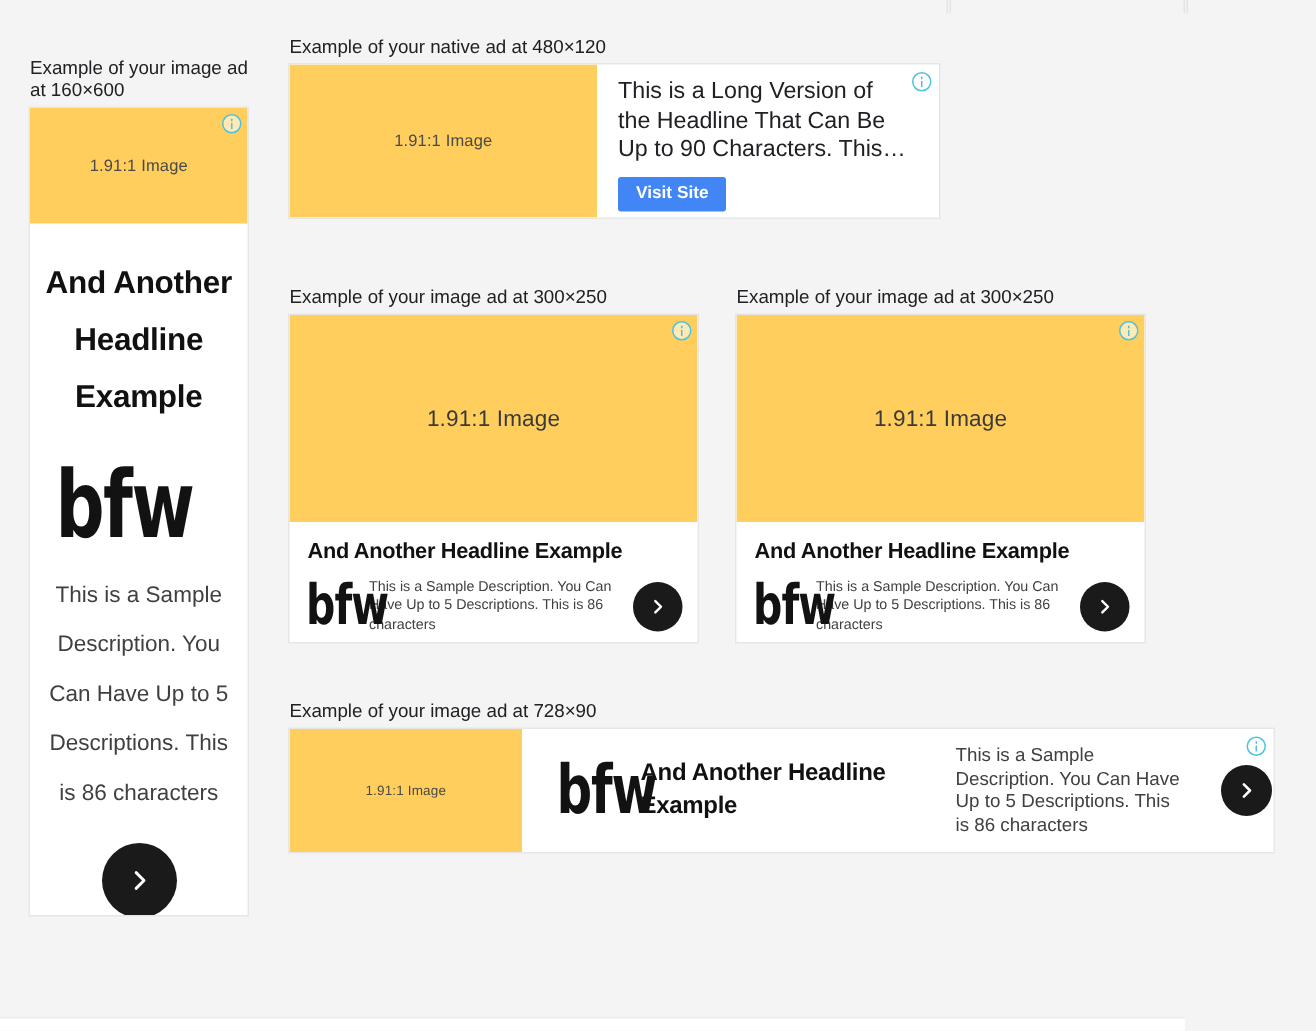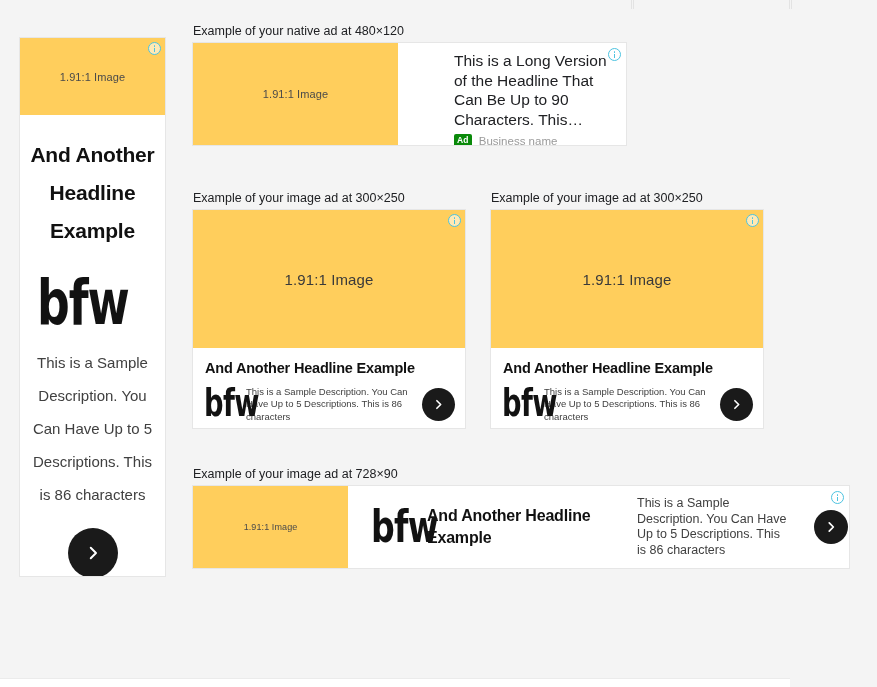--- a/index.html
+++ b/index.html
@@ -159,21 +159,21 @@
     margin-top: 14px;
     padding: 0 6px;
   }
   #ad160 .cta-wrap { display: flex; justify-content: center; margin-top: 17px; }
   #ad160 .cta-circle { width: 50px; height: 50px; }
 
   
   #adNative { left: 193px; top: 24px; }
   #adNative .ad-card { width: 433px; height: 102px; display: flex; }
   #adNative .img-ph { width: 205px; height: 102px; }
-  #adNative .native-body { position: relative; flex: 1; padding: 8px 10px 0 14px; margin-left: 42px; }
+  #adNative .native-body { position: relative; flex: 1; padding: 8px 10px 0 14px; }
   #adNative .adchoices { right: 5px; top: 5px; }
   #adNative .native-headline {
     font-size: 15.5px;
     line-height: 19.5px;
     color: #202124;
     margin: 0;
     max-width: 192px;
   }
   #adNative .biz-row { display: flex; align-items: center; margin-top: 5px; }
   #adNative .ad-badge {
@@ -230,20 +230,21 @@
 <body>
 
 <div class="stage">
 
   <div class="top-artifact" style="left:631px"></div>
   <div class="top-artifact" style="left:633px"></div>
   <div class="top-artifact" style="left:789px"></div>
   <div class="top-artifact" style="left:791px"></div>
 
   <div class="preview" id="ad160">
+    <div class="preview-label">Example of your image ad at 160×600</div>
     <div class="ad-card">
       <div class="img-ph">
         <span class="img-ph-text">1.91:1 Image</span>
         <span class="adchoices"></span>
       </div>
       <div class="headline">And Another Headline Example</div>
       <div class="logo-wrap">
         <span class="logo-bfw">bfw</span>
       </div>
       <div class="desc">This is a Sample Description. You Can Have Up to 5 Descriptions. This is 86 characters</div>
@@ -259,24 +260,20 @@
 
   <div class="preview" id="adNative">
     <div class="preview-label">Example of your native ad at 480×120</div>
     <div class="ad-card">
       <div class="img-ph">
         <span class="img-ph-text">1.91:1 Image</span>
       </div>
       <div class="native-body">
         <span class="adchoices"></span>
         <div class="native-headline">This is a Long Version of the Headline That Can Be Up to 90 Characters. This…</div>
-        <div class="biz-row">
-          <span class="ad-badge">Ad</span>
-          <span class="biz-name">Business name</span>
-        </div>
         <button class="visit-btn">Visit Site</button>
       </div>
     </div>
   </div>
 
   <div class="preview ad300" id="ad300a">
     <div class="preview-label">Example of your image ad at 300×250</div>
     <div class="ad-card">
       <div class="img-ph">
         <span class="img-ph-text">1.91:1 Image</span>

